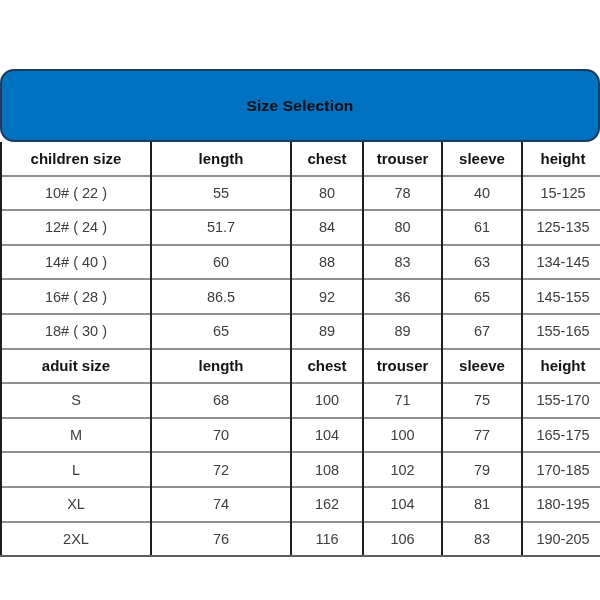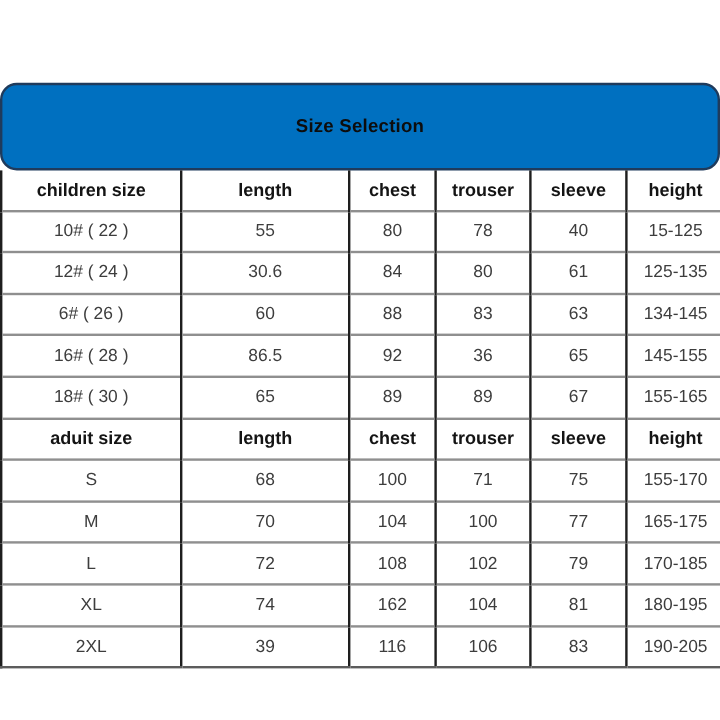--- a/index.html
+++ b/index.html
@@ -92,28 +92,28 @@
     <tr>
       <td>10# ( 22 )</td>
       <td>55</td>
       <td>80</td>
       <td>78</td>
       <td>40</td>
       <td>15-125</td>
     </tr>
     <tr>
       <td>12# ( 24 )</td>
-      <td>30.6</td>
+      <td>51.7</td>
       <td>84</td>
       <td>80</td>
       <td>61</td>
       <td>125-135</td>
     </tr>
     <tr>
-      <td>6# ( 26 )</td>
+      <td>14# ( 40 )</td>
       <td>60</td>
       <td>88</td>
       <td>83</td>
       <td>63</td>
       <td>134-145</td>
     </tr>
     <tr>
       <td>16# ( 28 )</td>
       <td>86.5</td>
       <td>92</td>
@@ -164,20 +164,20 @@
     <tr>
       <td>XL</td>
       <td>74</td>
       <td>162</td>
       <td>104</td>
       <td>81</td>
       <td>180-195</td>
     </tr>
     <tr>
       <td>2XL</td>
-      <td>39</td>
+      <td>76</td>
       <td>116</td>
       <td>106</td>
       <td>83</td>
       <td>190-205</td>
     </tr>
   </tbody>
 </table>
 
 </body></html>

